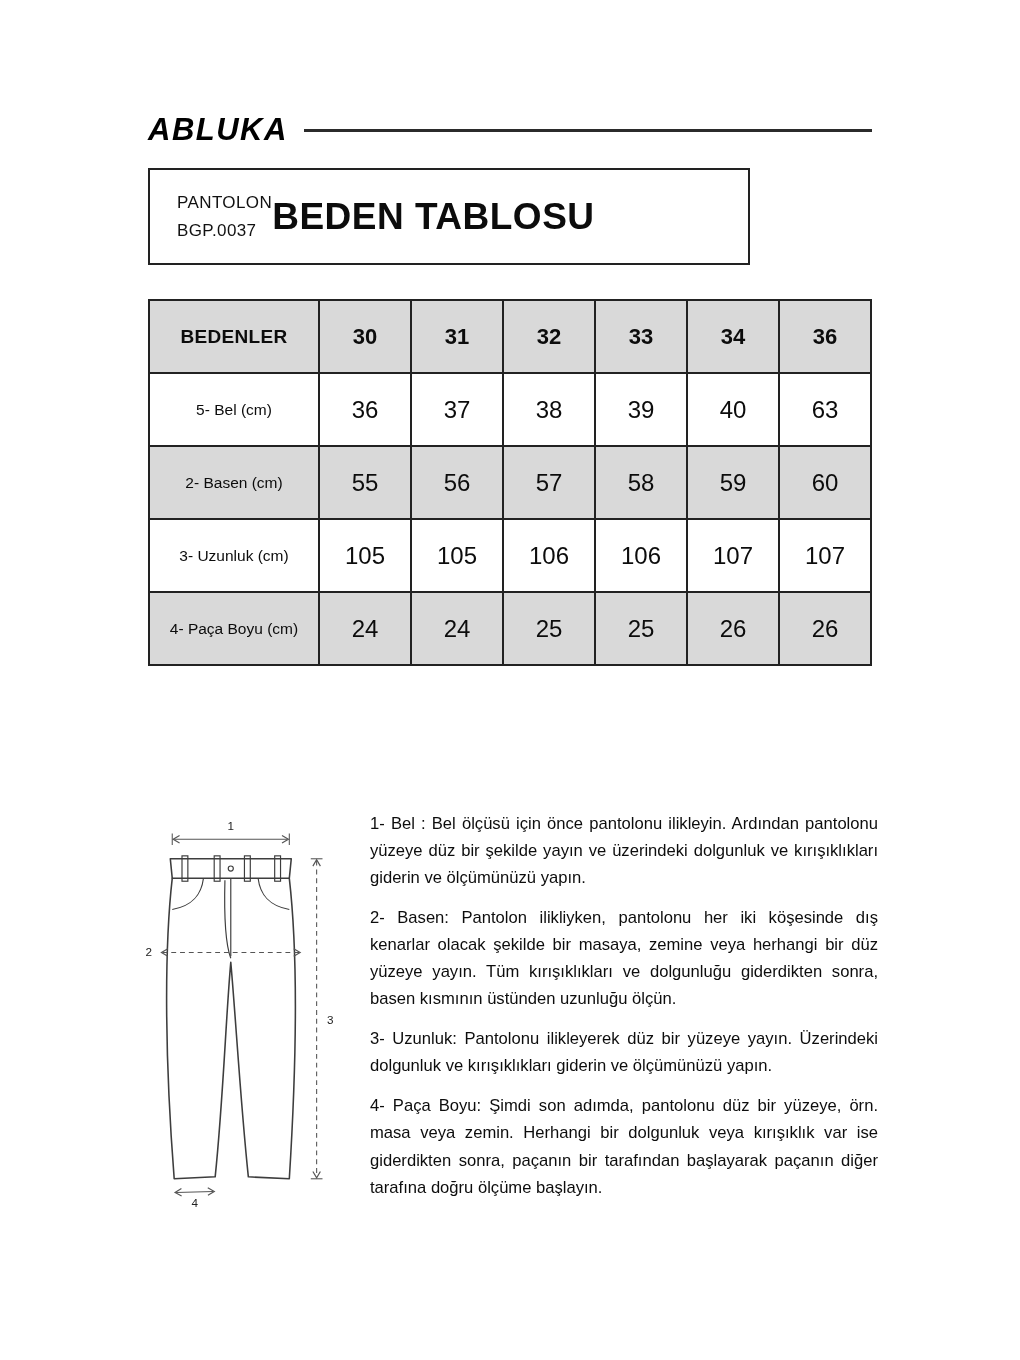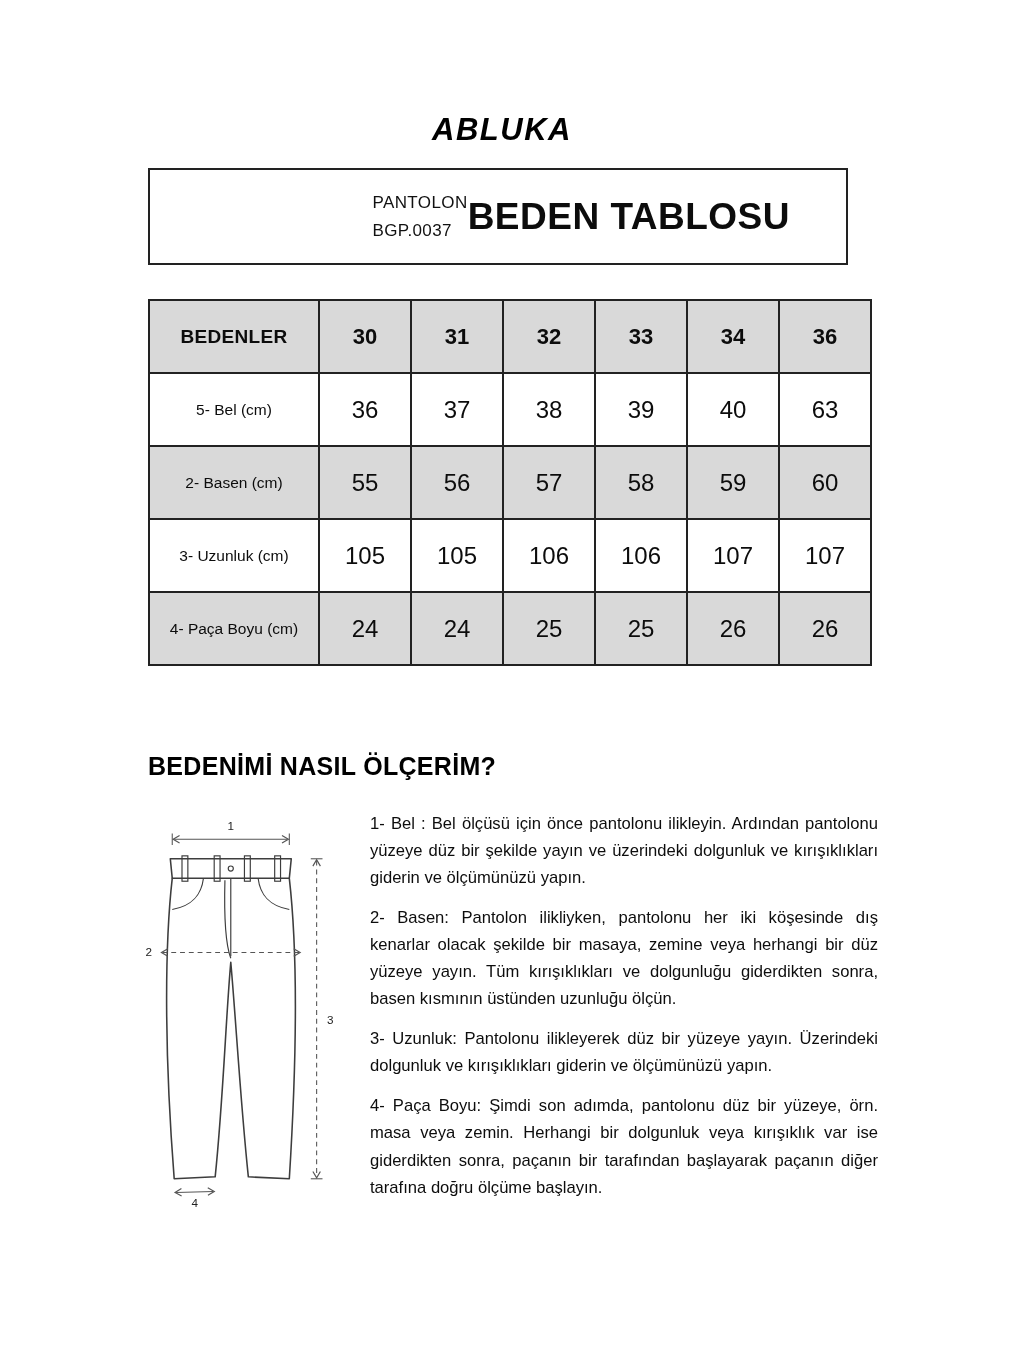--- a/index.html
+++ b/index.html
@@ -5,33 +5,33 @@
   * { margin:0; padding:0; box-sizing:border-box; }
   html, body { background:#ffffff; }
   body {
     width:1020px; height:1360px; position:relative;
     font-family:"Liberation Sans","DejaVu Sans",sans-serif;
     color:#111; overflow:hidden;
   }
   .page { position:absolute; inset:0; background:#fff; }
 
   
-  .brand-row { position:absolute; top:114px; left:148px; width:724px; display:flex; align-items:center;flex-direction:column; }
+  .brand-row { position:absolute; top:114px; left:148px; width:724px; display:flex; align-items:center; }
   .logo {
     font-size:31px; font-weight:800; font-style:italic; letter-spacing:1.5px;
     color:#000; line-height:1; padding-right:16px; white-space:nowrap;
   }
   .logo-rule { flex:1; height:3px; background:var(--rule-color,#2b2b2b); margin-top:2px; }
 
   
   .title-box {
-    position:absolute; top:168px; left:148px; width:700px; height:97px;
+    position:absolute; top:168px; left:148px; width:602px; height:97px;
     border:2px solid var(--border-color,#2f2f2f); background:#fff;
-    display:flex; align-items:center; justify-content:flex-end;
-    padding:0 32px 0 27px;
+    display:flex; align-items:center; justify-content:flex-start;
+    padding:0 40px 0 27px;
   }
   .product-name, .product-code { font-size:17px; letter-spacing:.4px; line-height:1.6; color:#111; }
   .page-title { font-size:37px; font-weight:600; letter-spacing:.5px; color:#0c0c0c; margin-right:24px; white-space:nowrap; }
 
   
   .size-table {
     position:absolute; top:299px; left:148px; width:722px;
     border-collapse:collapse; table-layout:fixed;
   }
   .size-table col.c0 { width:170px; }
@@ -136,21 +136,20 @@
         <td class="size-value">24</td>
         <td class="size-value">24</td>
         <td class="size-value">25</td>
         <td class="size-value">25</td>
         <td class="size-value">26</td>
         <td class="size-value">26</td>
       </tr>
     </tbody>
   </table>
 
-  <div class="section-heading">BEDENİMİ NASIL ÖLÇERİM?</div>
 
   <div class="measure-row">
     <div class="diagram-wrap">
       <svg viewBox="0 0 250 410" width="244" height="400" aria-hidden="true">
         <defs>
           <marker id="arrow" markerWidth="9" markerHeight="9" refX="6" refY="4.5" orient="auto-start-reverse">
             <path d="M1,1 L7,4.5 L1,8" fill="none" stroke="#555" stroke-width="1.1"></path>
           </marker>
         </defs>
 

